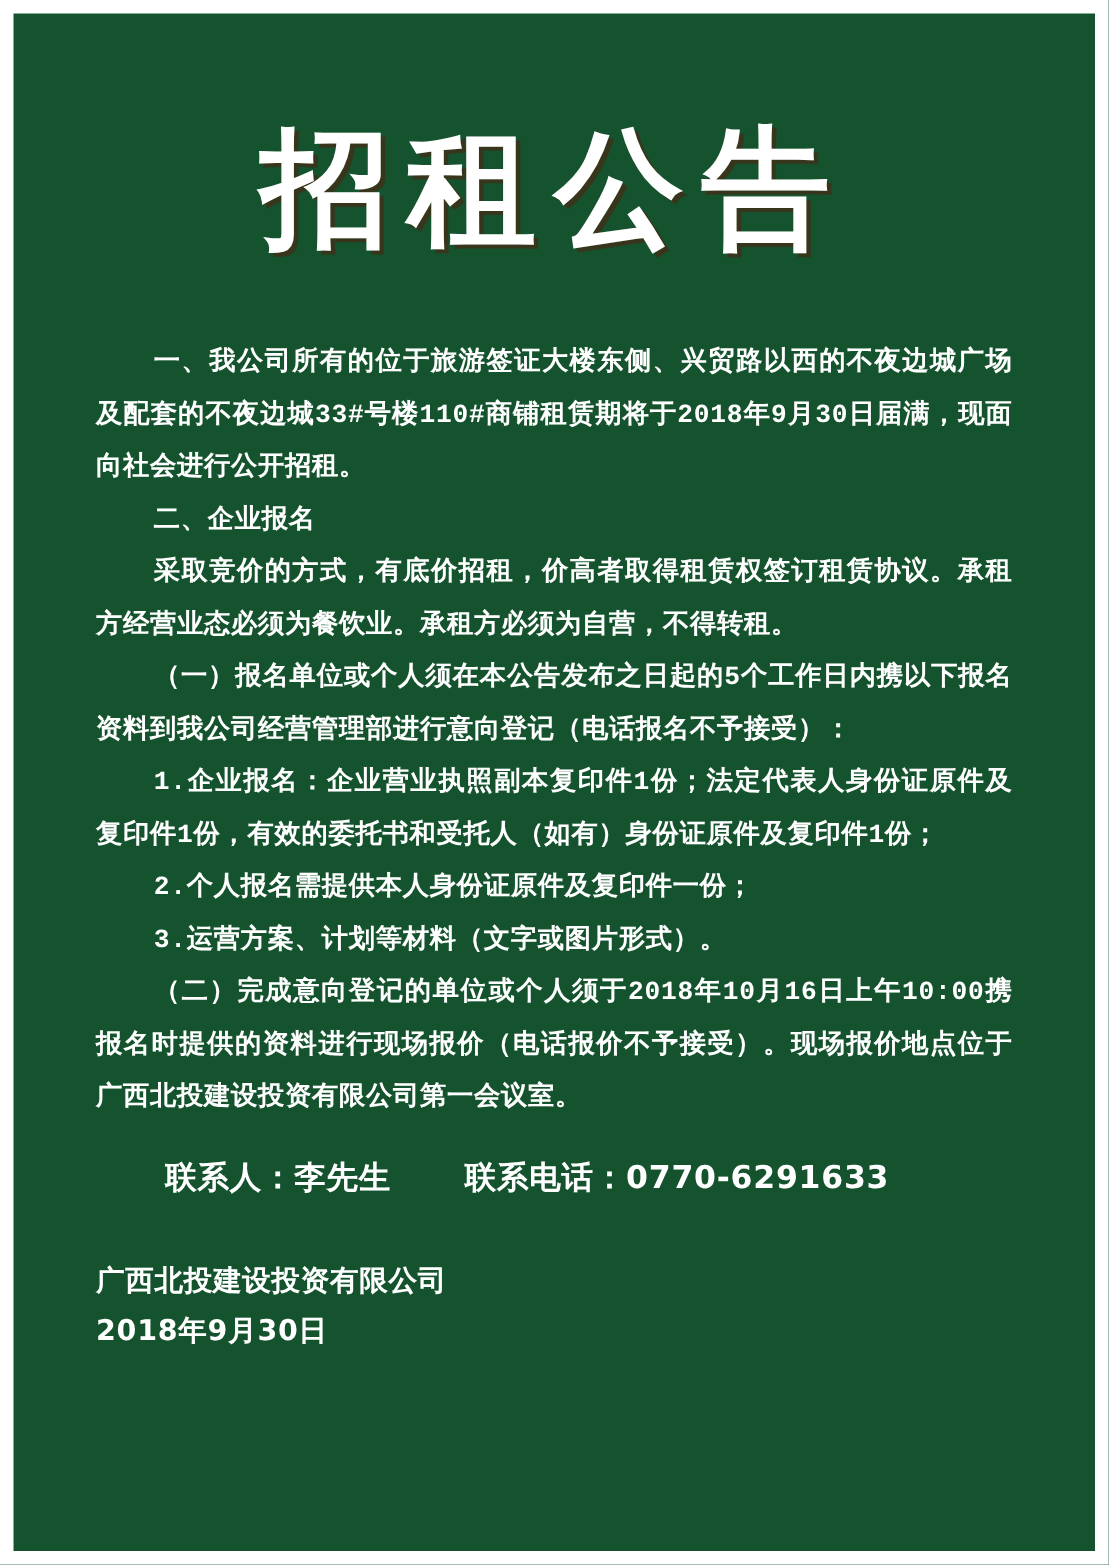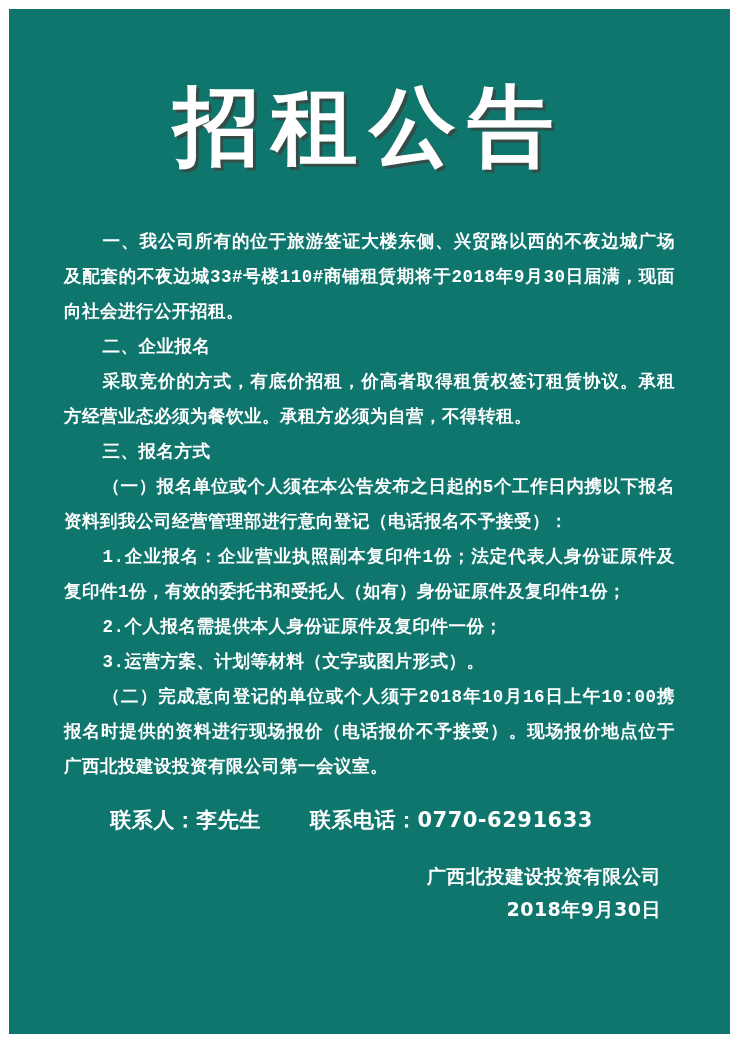--- a/index.html
+++ b/index.html
@@ -7,21 +7,21 @@
     padding: 0;
     background: #ffffff;
   }
   body {
     font-family: "DejaVu Sans", "Liberation Sans", sans-serif;
   }
   .poster {
     position: relative;
     width: 739px;
     height: 1043px;
-    background: #0f766e;
+    background: #14532d;
     overflow: hidden;
     box-sizing: border-box;
   }
   
   .frame {
     position: absolute;
     left: 0; top: 0; right: 0; bottom: 0;
     border: 9px solid #ffffff;
     box-sizing: border-box;
     pointer-events: none;
@@ -70,47 +70,45 @@
     font-weight: 700;
     letter-spacing: 0.5px;
     text-indent: 2.2em;
     line-height: 2.0;
   }
   .contact .gap {
     display: inline-block;
     width: 1.6em;
   }
   .signature {
-    margin-top: 19px;
+    margin-top: 32px;
     color: #ffffff;
     font-size: 19px;
     font-weight: 700;
     line-height: 1.75;
-    text-align: right;
     padding-right: 14px;
     letter-spacing: 0.5px;
   }
   .signature div {
     white-space: nowrap;
   }
 </style>
 </head>
 <body>
 
 <div class="poster">
   <div class="frame"></div>
   <div class="inner">
 
     <h1 class="title">招租公告</h1>
 
     <div class="body-text">
       <p class="indent2">一、我公司所有的位于旅游签证大楼东侧、兴贸路以西的不夜边城广场及配套的不夜边城33#号楼110#商铺租赁期将于2018年9月30日届满，现面向社会进行公开招租。</p>
       <p class="indent2">二、企业报名</p>
       <p class="indent2">采取竞价的方式，有底价招租，价高者取得租赁权签订租赁协议。承租方经营业态必须为餐饮业。承租方必须为自营，不得转租。</p>
-      <p class="indent2">三、报名方式</p>
       <p class="indent2">（一）报名单位或个人须在本公告发布之日起的5个工作日内携以下报名资料到我公司经营管理部进行意向登记（电话报名不予接受）：</p>
       <p class="indent2">1.企业报名：企业营业执照副本复印件1份；法定代表人身份证原件及复印件1份，有效的委托书和受托人（如有）身份证原件及复印件1份；</p>
       <p class="indent2">2.个人报名需提供本人身份证原件及复印件一份；</p>
       <p class="indent2">3.运营方案、计划等材料（文字或图片形式）。</p>
       <p class="indent2">（二）完成意向登记的单位或个人须于2018年10月16日上午10:00携报名时提供的资料进行现场报价（电话报价不予接受）。现场报价地点位于广西北投建设投资有限公司第一会议室。</p>
     </div>
 
     <div class="contact">
       <span>联系人：李先生</span>
       <span class="gap"></span>

